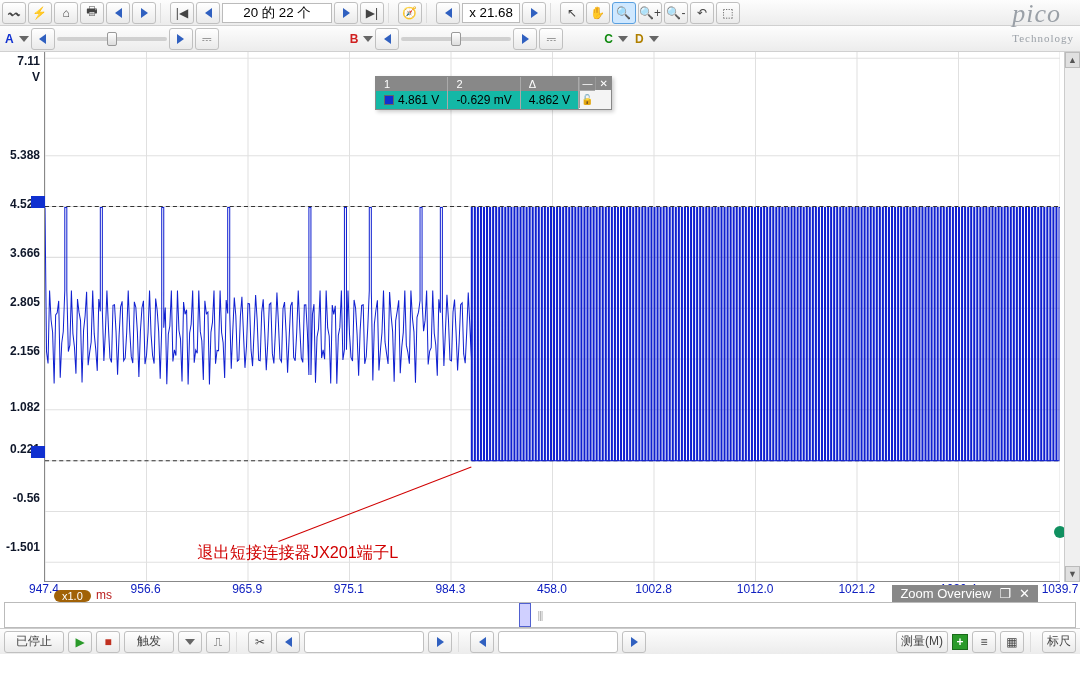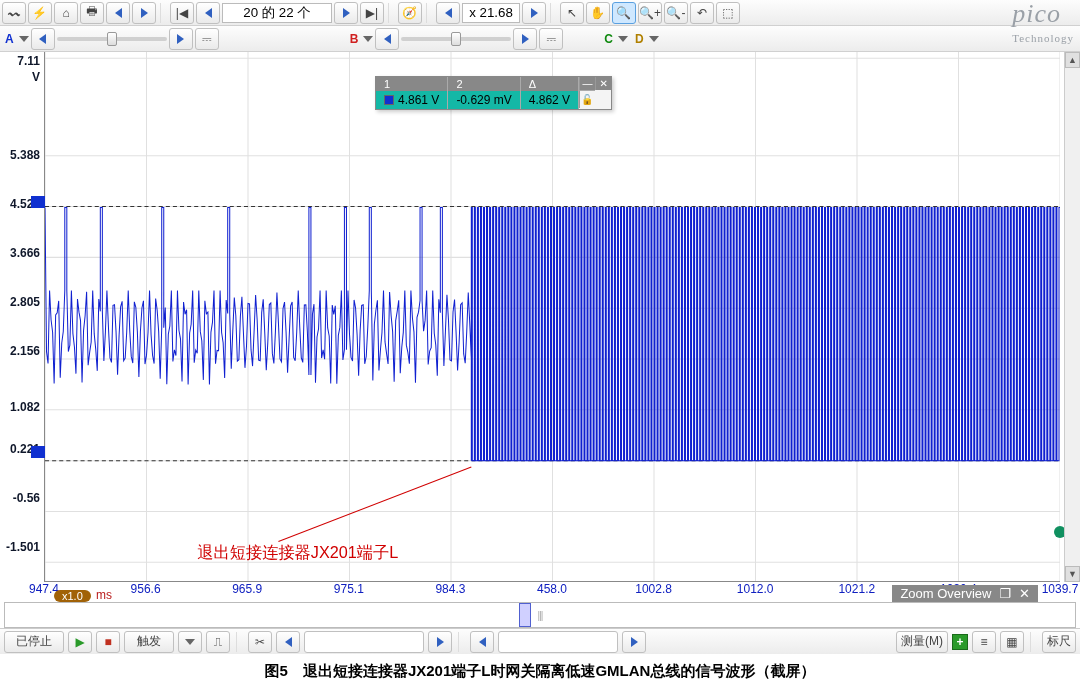--- a/index.html
+++ b/index.html
@@ -316,14 +316,13 @@
       </div>
     <div class="green-box">+</div>
     <div class="tb-btn icon">≡</div>
     <div class="tb-btn icon">▦</div>
     <div class="sep"></div>
     <div class="tb-btn">
         <span>标尺</span>
       </div>
   </div>
 
-  <div class="caption">图5　退出短接连接器JX201端子L时网关隔离低速GMLAN总线的信号波形（截屏）</div>
 </div>
 
 </body></html>

